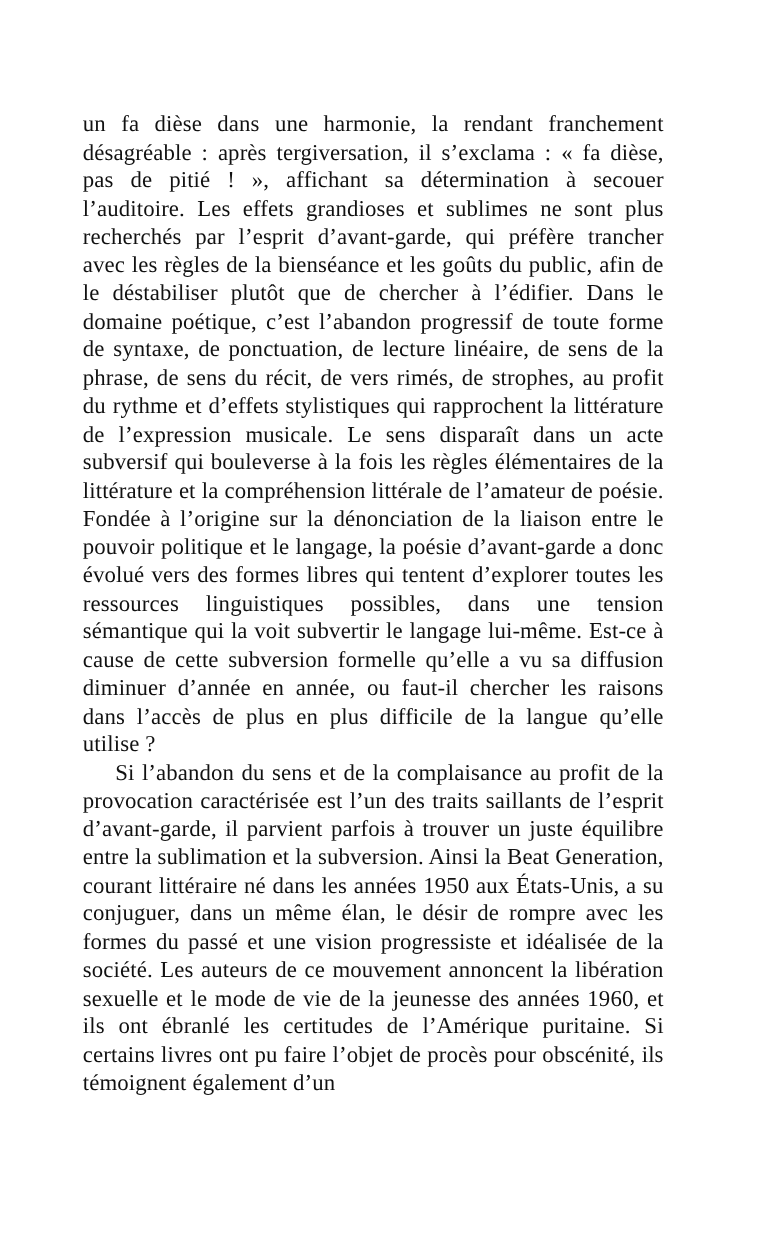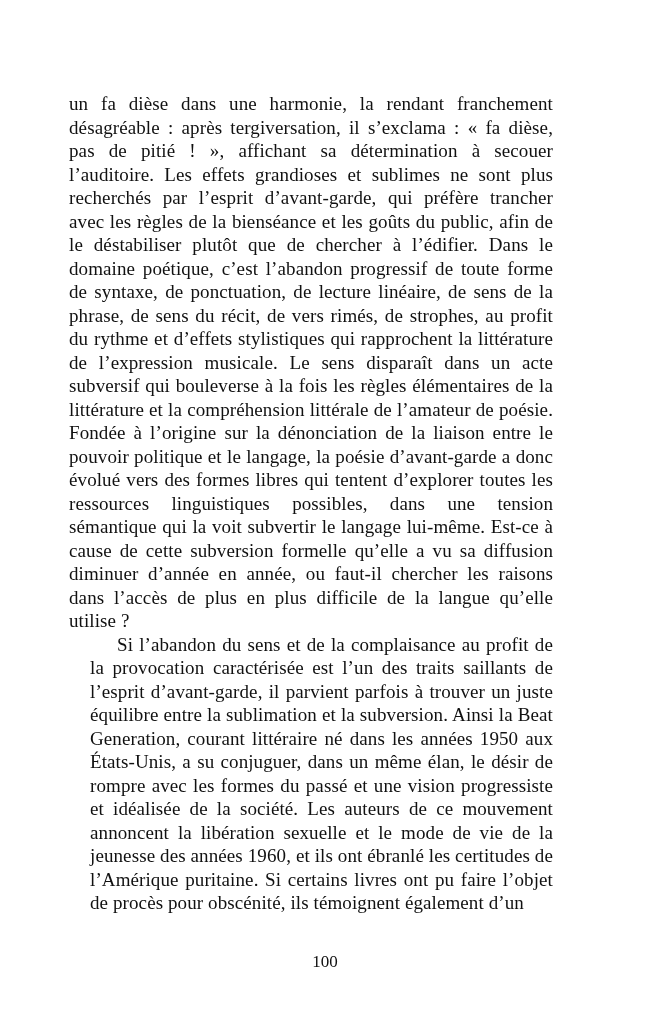--- a/index.html
+++ b/index.html
@@ -25,34 +25,32 @@
     font-size: 19px;
     line-height: 23.5px;
     letter-spacing: 0.1px;
   }
   .text-block p {
     margin: 0;
     padding: 0;
   }
   .text-block p.indented {
     text-indent: 27px;
-    margin-left: 21px;
   }
   .page-number {
     position: absolute;
     left: 0;
     top: 951px;
     width: 100%;
     text-align: center;
     font-size: 17px;
     line-height: 22px;
   }
 </style>
 </head>
 <body>
 
 <div class="page">
   <div class="text-block">
     <p>un fa dièse dans une harmonie, la rendant franchement désagréable&nbsp;: après tergiversation, il s’exclama&nbsp;: «&nbsp;fa dièse, pas de pitié&nbsp;!&nbsp;», affichant sa détermination à secouer l’auditoire. Les effets grandioses et sublimes ne sont plus recherchés par l’esprit d’avant-garde, qui préfère trancher avec les règles de la bienséance et les goûts du public, afin de le déstabiliser plutôt que de chercher à l’édifier. Dans le domaine poétique, c’est l’abandon progressif de toute forme de syntaxe, de ponctuation, de lecture linéaire, de sens de la phrase, de sens du récit, de vers rimés, de strophes, au profit du rythme et d’effets stylistiques qui rapprochent la littérature de l’expression musicale. Le sens disparaît dans un acte subversif qui bouleverse à la fois les règles élémentaires de la littérature et la compréhension littérale de l’amateur de poésie. Fondée à l’origine sur la dénonciation de la liaison entre le pouvoir politique et le langage, la poésie d’avant-garde a donc évolué vers des formes libres qui tentent d’explorer toutes les ressources linguistiques possibles, dans une tension sémantique qui la voit subvertir le langage lui-même. Est-ce à cause de cette subversion formelle qu’elle a vu sa diffusion diminuer d’année en année, ou faut-il chercher les raisons dans l’accès de plus en plus difficile de la langue qu’elle utilise&nbsp;?</p>
     <p class="indented">Si l’abandon du sens et de la complaisance au profit de la provocation caractérisée est l’un des traits saillants de l’esprit d’avant-garde, il parvient parfois à trouver un juste équilibre entre la sublimation et la subversion. Ainsi la Beat Generation, courant littéraire né dans les années 1950 aux États-Unis, a su conjuguer, dans un même élan, le désir de rompre avec les formes du passé et une vision progressiste et idéalisée de la société. Les auteurs de ce mouvement annoncent la libération sexuelle et le mode de vie de la jeunesse des années 1960, et ils ont ébranlé les certitudes de l’Amérique puritaine. Si certains livres ont pu faire l’objet de procès pour obscénité, ils témoignent également d’un</p>
   </div>
-  <div class="page-number">100</div>
 </div>
 
 </body></html>

